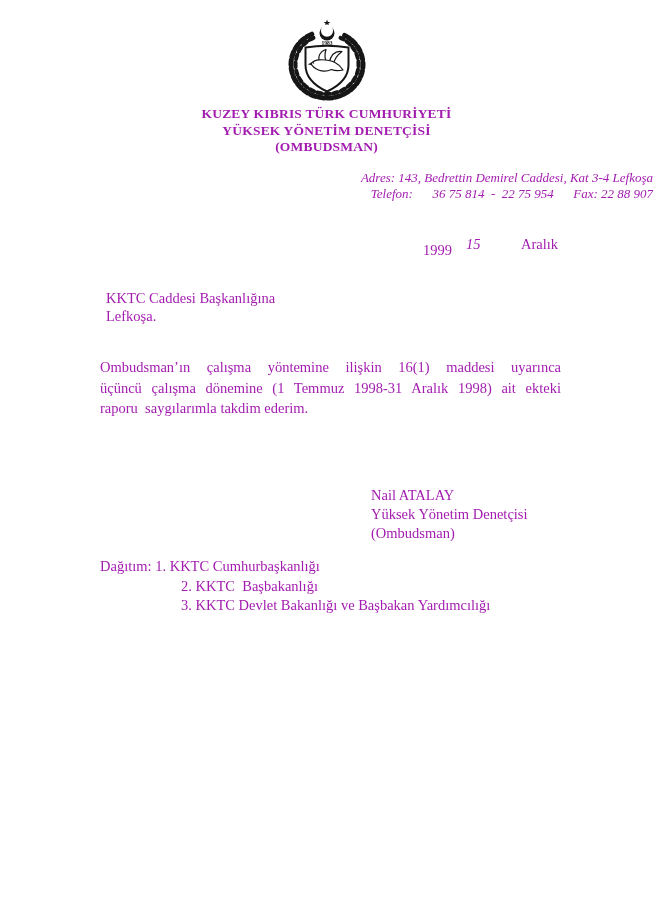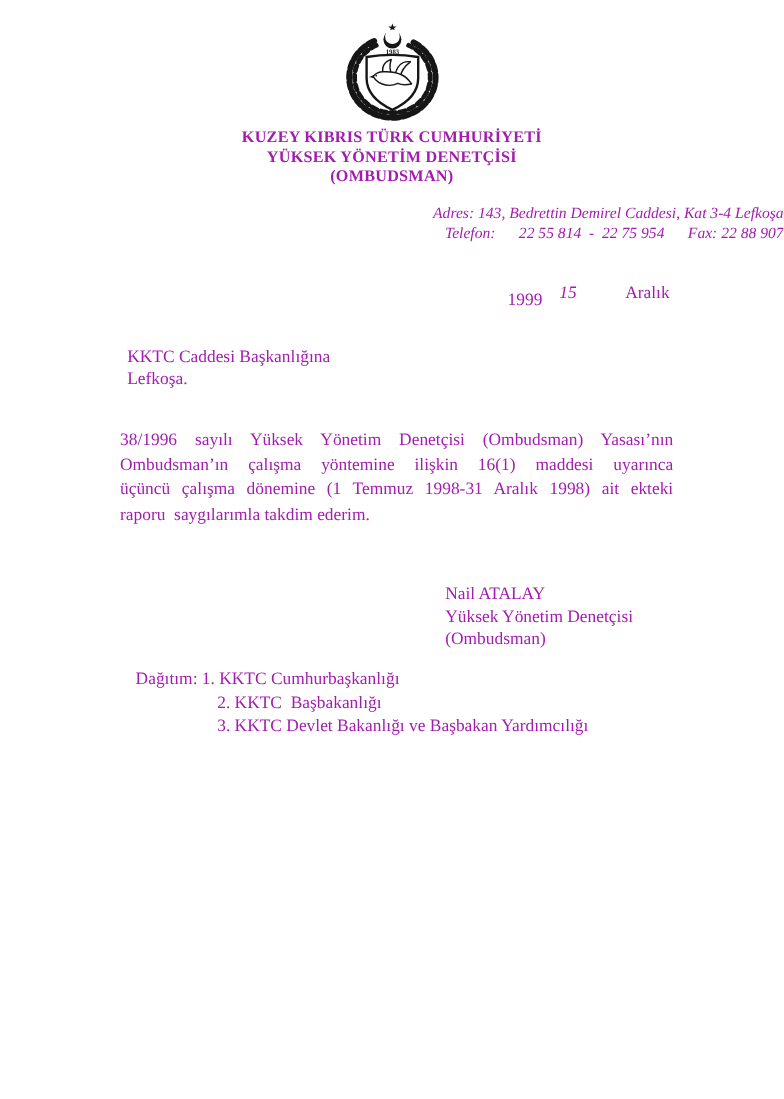--- a/index.html
+++ b/index.html
@@ -51,21 +51,21 @@
   .bodyp .pre  { white-space: pre; }
 
   
   .signature {
     position: absolute; left: 371px; top: 486px; width: 190px;
     font-size: 14.5px; line-height: 19px;
   }
 
   
   .dist { position: absolute; font-size: 14.5px; white-space: pre; }
-  .dist1 { left: 113px; top: 558px; }
+  .dist1 { left: 100px; top: 558px; }
   .dist2 { left: 181px; top: 578px; }
   .dist3 { left: 181px; top: 597px; }
 </style>
 </head>
 <body>
 
 <div class="page">
 
   <svg class="emblem" viewBox="0 0 80 85" aria-hidden="true">
 
@@ -95,34 +95,33 @@
   </svg>
 
   <div class="letterhead">
     <div>KUZEY KIBRIS TÜRK CUMHURİYETİ</div>
     <div>YÜKSEK YÖNETİM DENETÇİSİ</div>
     <div>(OMBUDSMAN)</div>
   </div>
 
   <div class="contact">
     <div class="pre">Adres: 143, Bedrettin Demirel Caddesi, Kat 3-4 Lefkoşa</div>
-    <div class="pre">Telefon:      22 55 814  -  22 75 954      Fax: 22 88 907</div>
+    <div class="pre">Telefon:      36 75 814  -  22 75 954      Fax: 22 88 907</div>
   </div>
 
   <span class="date-part date-day">15</span>
   <span class="date-part date-month">Aralık</span>
   <span class="date-part date-year">1999</span>
 
   <div class="recipient">
     <div>KKTC Caddesi Başkanlığına</div>
     <div>Lefkoşa.</div>
   </div>
 
   <div class="bodyp">
-    <div class="just">38/1996 sayılı Yüksek Yönetim Denetçisi (Ombudsman) Yasası’nın</div>
     <div class="just">Ombudsman’ın çalışma yöntemine ilişkin 16(1) maddesi uyarınca</div>
     <div class="just">üçüncü çalışma dönemine (1 Temmuz 1998-31 Aralık 1998) ait ekteki</div>
     <div class="pre">raporu  saygılarımla takdim ederim.</div>
   </div>
 
   <div class="signature">
     <div>Nail ATALAY</div>
     <div>Yüksek Yönetim Denetçisi</div>
     <div>(Ombudsman)</div>
   </div>

